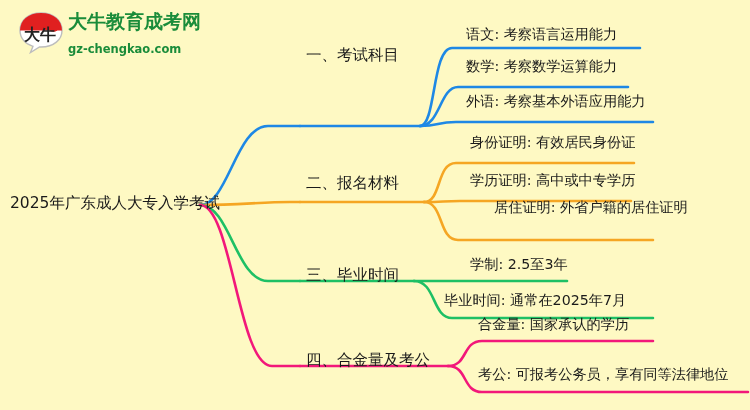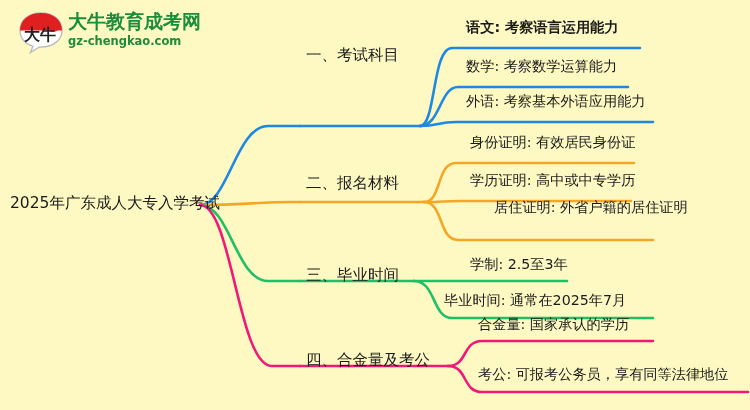--- a/index.html
+++ b/index.html
@@ -56,21 +56,21 @@
     line-height: 22px;
     white-space: nowrap;
   }
   #logo-sub {
     font-family: "DejaVu Sans", sans-serif;
     font-size: 11.5px;
     font-weight: bold;
     color: #1a8c3a;
     line-height: 15px;
     white-space: nowrap;
-    margin-top: 1px;
+    margin-top: 9px;
   }
 
   
   .node-label {
     position: absolute;
     white-space: nowrap;
     color: #1a1a1a;
     font-family: "DejaVu Sans", "Liberation Sans", sans-serif;
     line-height: 1;
   }
@@ -133,21 +133,21 @@
     </g>
   </svg>
 
   <div class="node-label" id="root-label">2025年广东成人大专入学考试</div>
 
   <div class="node-label branch-label" style="left:306px; top:48px;">一、考试科目</div>
   <div class="node-label branch-label" style="left:306px; top:176px;">二、报名材料</div>
   <div class="node-label branch-label" style="left:306px; top:268px;">三、毕业时间</div>
   <div class="node-label branch-label" style="left:306px; top:353px;">四、合金量及考公</div>
 
-  <div class="node-label leaf-label" style="left:466px; top:20px;font-weight:bold;">语文: 考察语言运用能力</div>
+  <div class="node-label leaf-label" style="left:466px; top:27px;">语文: 考察语言运用能力</div>
   <div class="node-label leaf-label" style="left:466px; top:59px;">数学: 考察数学运算能力</div>
   <div class="node-label leaf-label" style="left:470px; top:135px;">身份证明: 有效居民身份证</div>
 
   <div class="node-label leaf-label" style="left:466px; top:94px;">外语: 考察基本外语应用能力</div>
   <div class="node-label leaf-label" style="left:470px; top:173px;">学历证明: 高中或中专学历</div>
   <div class="node-label leaf-label" style="left:470px; top:200px;margin-left:24px;">居住证明: 外省户籍的居住证明</div>
 
   <div class="node-label leaf-label" style="left:470px; top:257px;">学制: 2.5至3年</div>
   <div class="node-label leaf-label" style="left:444px; top:293px;">毕业时间: 通常在2025年7月</div>
 

